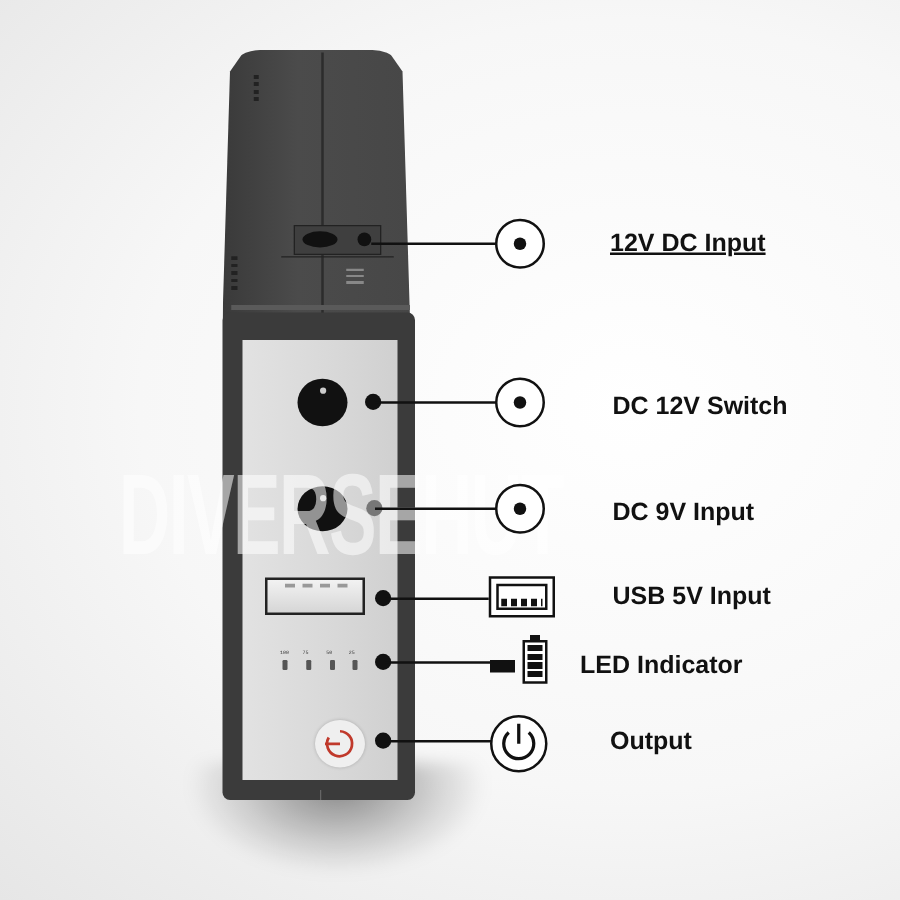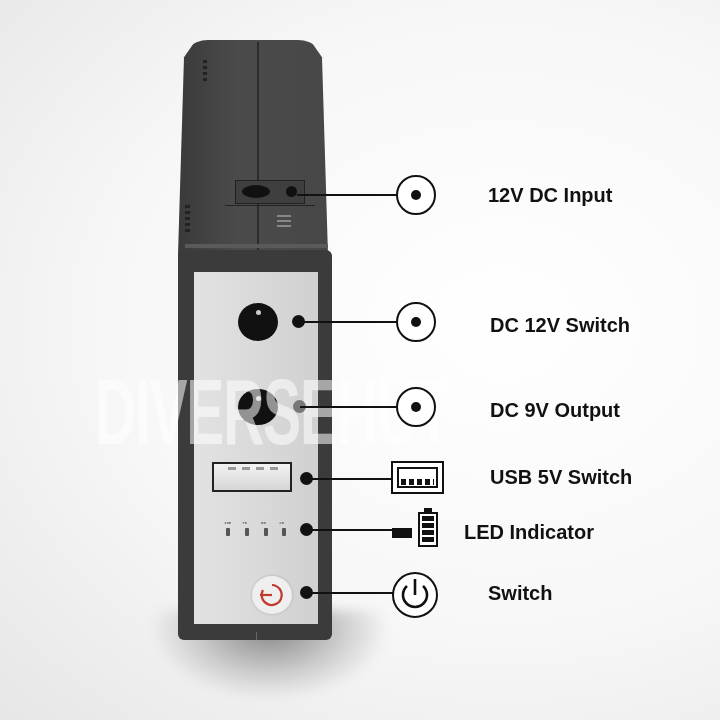--- a/index.html
+++ b/index.html
@@ -144,50 +144,50 @@
   <svg width="40" height="38" viewBox="0 0 40 38">
     <path d="M 20 9 A 10 10 0 1 1 11 14" fill="none" stroke="#c0392b" stroke-width="2.2"></path>
     <line x1="8" y1="19" x2="20" y2="19" stroke="#c0392b" stroke-width="2.2"></line>
   </svg>
 </div>
 
 <div class="abs watermark">DIVERSEHUT</div>
 
 <div class="line" style="left:297px; top:194px; width:100px;"></div>
 <div class="icon-circle" style="left:396px; top:175px;"></div>
-<span class="label" style="left:488px; top:184px;">12V DC Input</span>
+<span class="label" style="left:488px; top:184px;text-decoration:underline;">12V DC Input</span>
 
 <div class="dot" style="left:292px; top:315px;"></div>
 <div class="line" style="left:300px; top:321px; width:97px;"></div>
 <div class="icon-circle" style="left:396px; top:302px;"></div>
 <span class="label" style="left:490px; top:314px;">DC 12V Switch</span>
 
 <div class="dot" style="left:293px; top:400px; background:#777;"></div>
 <div class="line" style="left:300px; top:406px; width:97px;"></div>
 <div class="icon-circle" style="left:396px; top:387px;"></div>
-<span class="label" style="left:490px; top:399px;">DC 9V Output</span>
+<span class="label" style="left:490px; top:399px;">DC 9V Input</span>
 
 <div class="dot" style="left:300px; top:472px;"></div>
 <div class="line" style="left:308px; top:478px; width:85px;"></div>
 <div class="abs usb-icon">
   <div class="usb-icon-inner">
     <div class="usb-icon-bar"></div>
   </div>
 </div>
-<span class="label" style="left:490px; top:466px;">USB 5V Switch</span>
+<span class="label" style="left:490px; top:466px;">USB 5V Input</span>
 
 <div class="dot" style="left:300px; top:523px;"></div>
 <div class="line" style="left:308px; top:529px; width:86px;"></div>
 <div class="abs batt-plug"></div>
 <div class="abs battery-cap"></div>
 <div class="abs battery">
   <div class="battery-cells"></div>
 </div>
 <span class="label" style="left:464px; top:521px;">LED Indicator</span>
 
 <div class="dot" style="left:300px; top:586px;"></div>
 <div class="line" style="left:308px; top:592px; width:85px;"></div>
 <svg class="abs power-icon" viewBox="0 0 48 48">
   <circle cx="24" cy="24" r="22" fill="#fff" stroke="#111" stroke-width="2"></circle>
   <path d="M 16 15 A 12 12 0 1 0 32 15" fill="none" stroke="#111" stroke-width="2.6"></path>
   <line x1="24" y1="8" x2="24" y2="24" stroke="#111" stroke-width="2.6"></line>
 </svg>
-<span class="label" style="left:488px; top:582px;">Switch</span>
+<span class="label" style="left:488px; top:582px;">Output</span>
 
 </body></html>

